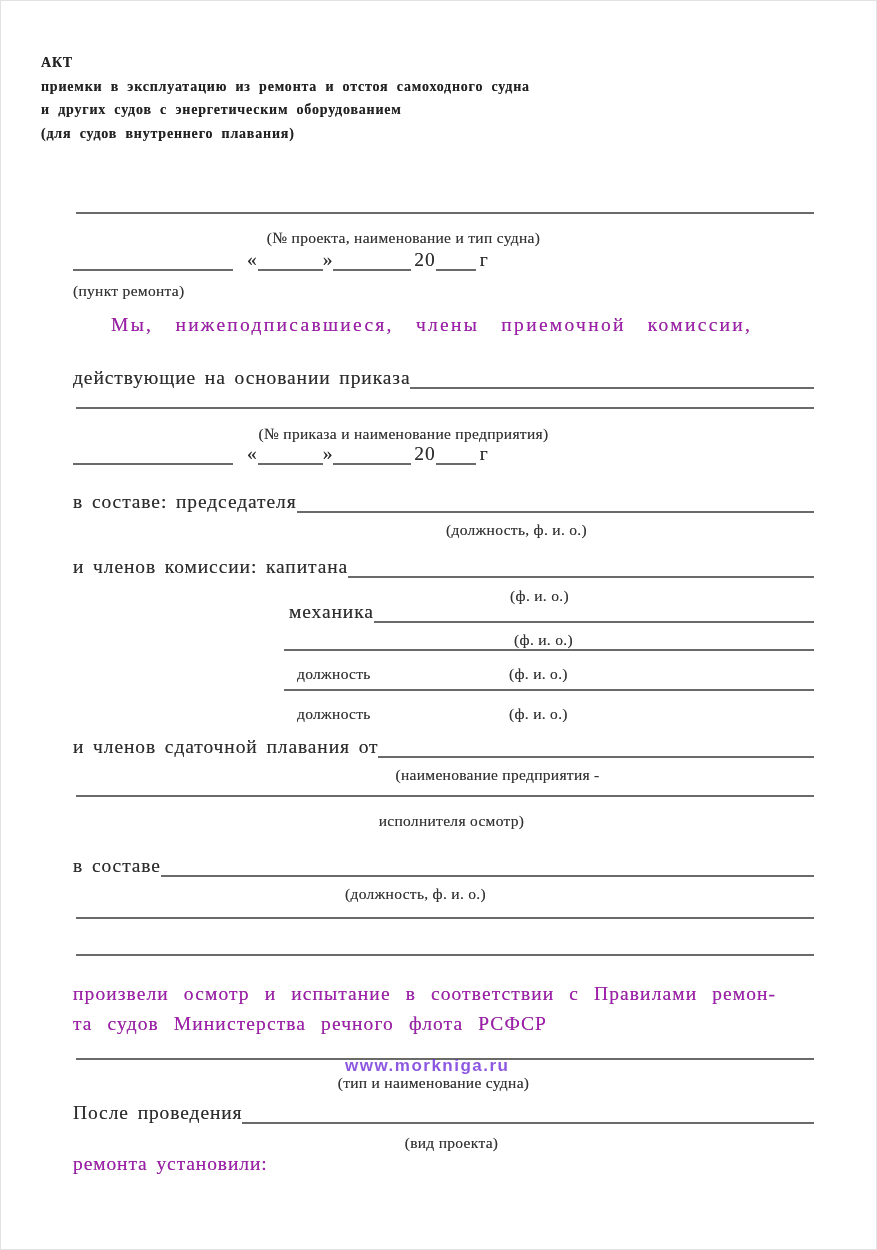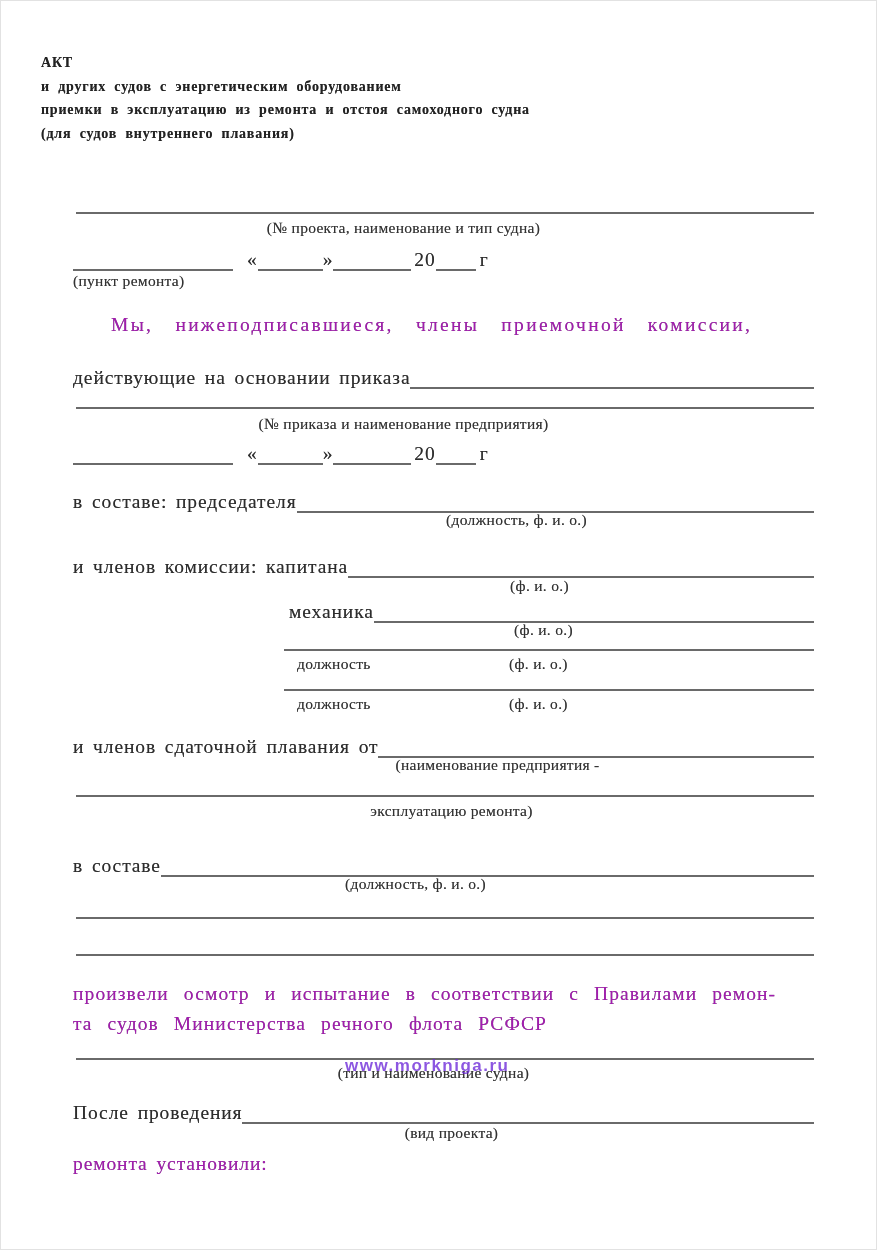--- a/index.html
+++ b/index.html
@@ -20,20 +20,21 @@
     position:absolute;left:72px;right:62px;display:flex;align-items:flex-end;
     white-space:nowrap;font-size:19.5px;letter-spacing:0.9px;word-spacing:3px;
     height:26px;
   }
   .row .label{flex:0 0 auto;}
   .fill{flex:1 1 auto;border-bottom:2px solid #6a6a6a;height:24px;min-width:20px;}
   .u{display:inline-block;border-bottom:2px solid #6a6a6a;height:24px;flex:0 0 auto;}
   .cap{
     position:absolute;font-size:15.5px;letter-spacing:0.3px;color:#333;
     white-space:nowrap;
+    margin-top:10px;
   }
   .cap.center{left:72px;right:62px;text-align:center;}
   .para{
     position:absolute;left:72px;right:58px;font-size:19.5px;color:#a21caf;
     white-space:nowrap;
   }
   .intro1{letter-spacing:2.3px;word-spacing:15px;}
   .insp{letter-spacing:1.1px;word-spacing:9px;}
   .watermark{
     position:absolute;left:344px;top:1055px;
@@ -42,22 +43,22 @@
   }
   .mt{margin-left:14px;}
 </style>
 </head>
 <body>
 
 <div class="page">
 
   <div class="header">
     <div>АКТ</div>
+    <div>приемки в эксплуатацию из ремонта и отстоя самоходного судна</div>
     <div>и других судов с энергетическим оборудованием</div>
-    <div>приемки в эксплуатацию из ремонта и отстоя самоходного судна</div>
     <div>(для судов внутреннего плавания)</div>
   </div>
 
   <div class="hr" style="top:211px"></div>
   <div class="cap center" style="top:218px;transform:translateX(-40px)">(№ проекта, наименование и тип судна)</div>
 
   <div class="row" style="top:244px">
     <span class="u" style="width:160px"></span>
     <span class="mt">«</span>
     <span class="u" style="width:65px"></span>
@@ -113,21 +114,21 @@
   <div class="hr short" style="top:688px"></div>
   <div class="cap" style="top:694px;left:296px">должность</div>
   <div class="cap" style="top:694px;left:508px">(ф. и. о.)</div>
 
   <div class="row" style="top:731px">
     <span class="label">и членов сдаточной плавания от</span>
     <span class="fill"></span>
   </div>
   <div class="cap center" style="top:755px;transform:translateX(54px)">(наименование предприятия -</div>
   <div class="hr" style="top:794px"></div>
-  <div class="cap center" style="top:801px;transform:translateX(8px)">эксплуатацию ремонта)</div>
+  <div class="cap center" style="top:801px;transform:translateX(8px)">исполнителя осмотр)</div>
 
   <div class="row" style="top:850px">
     <span class="label">в составе</span>
     <span class="fill"></span>
   </div>
   <div class="cap center" style="top:874px;transform:translateX(-28px)">(должность, ф. и. о.)</div>
 
   <div class="hr" style="top:916px"></div>
   <div class="hr" style="top:953px"></div>
 

